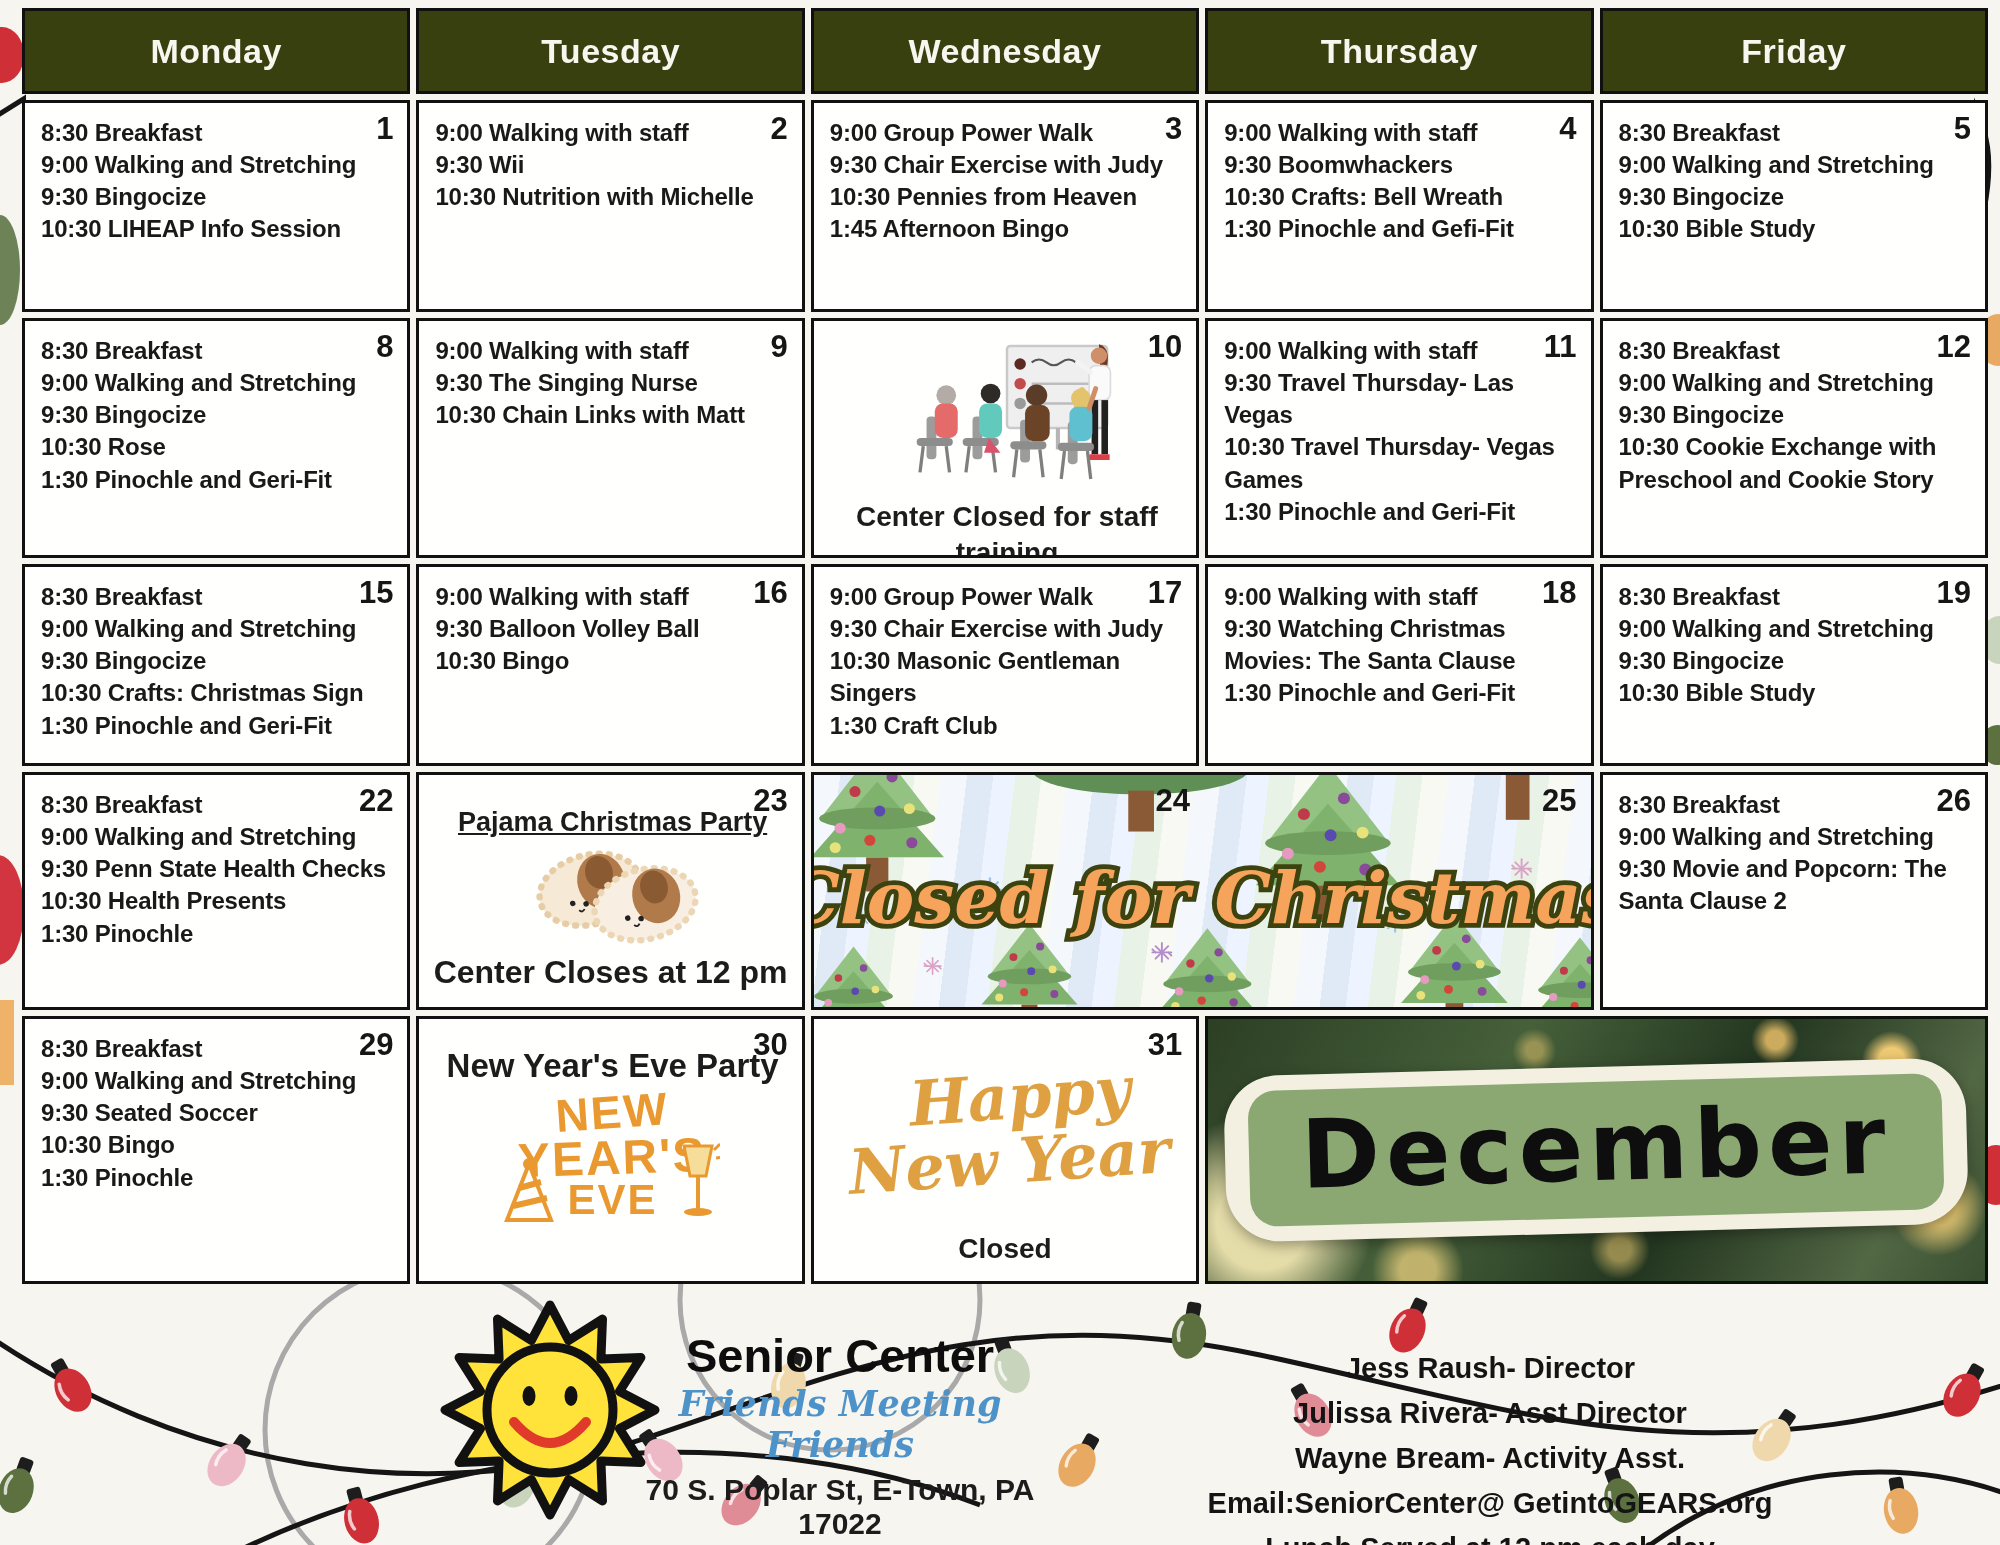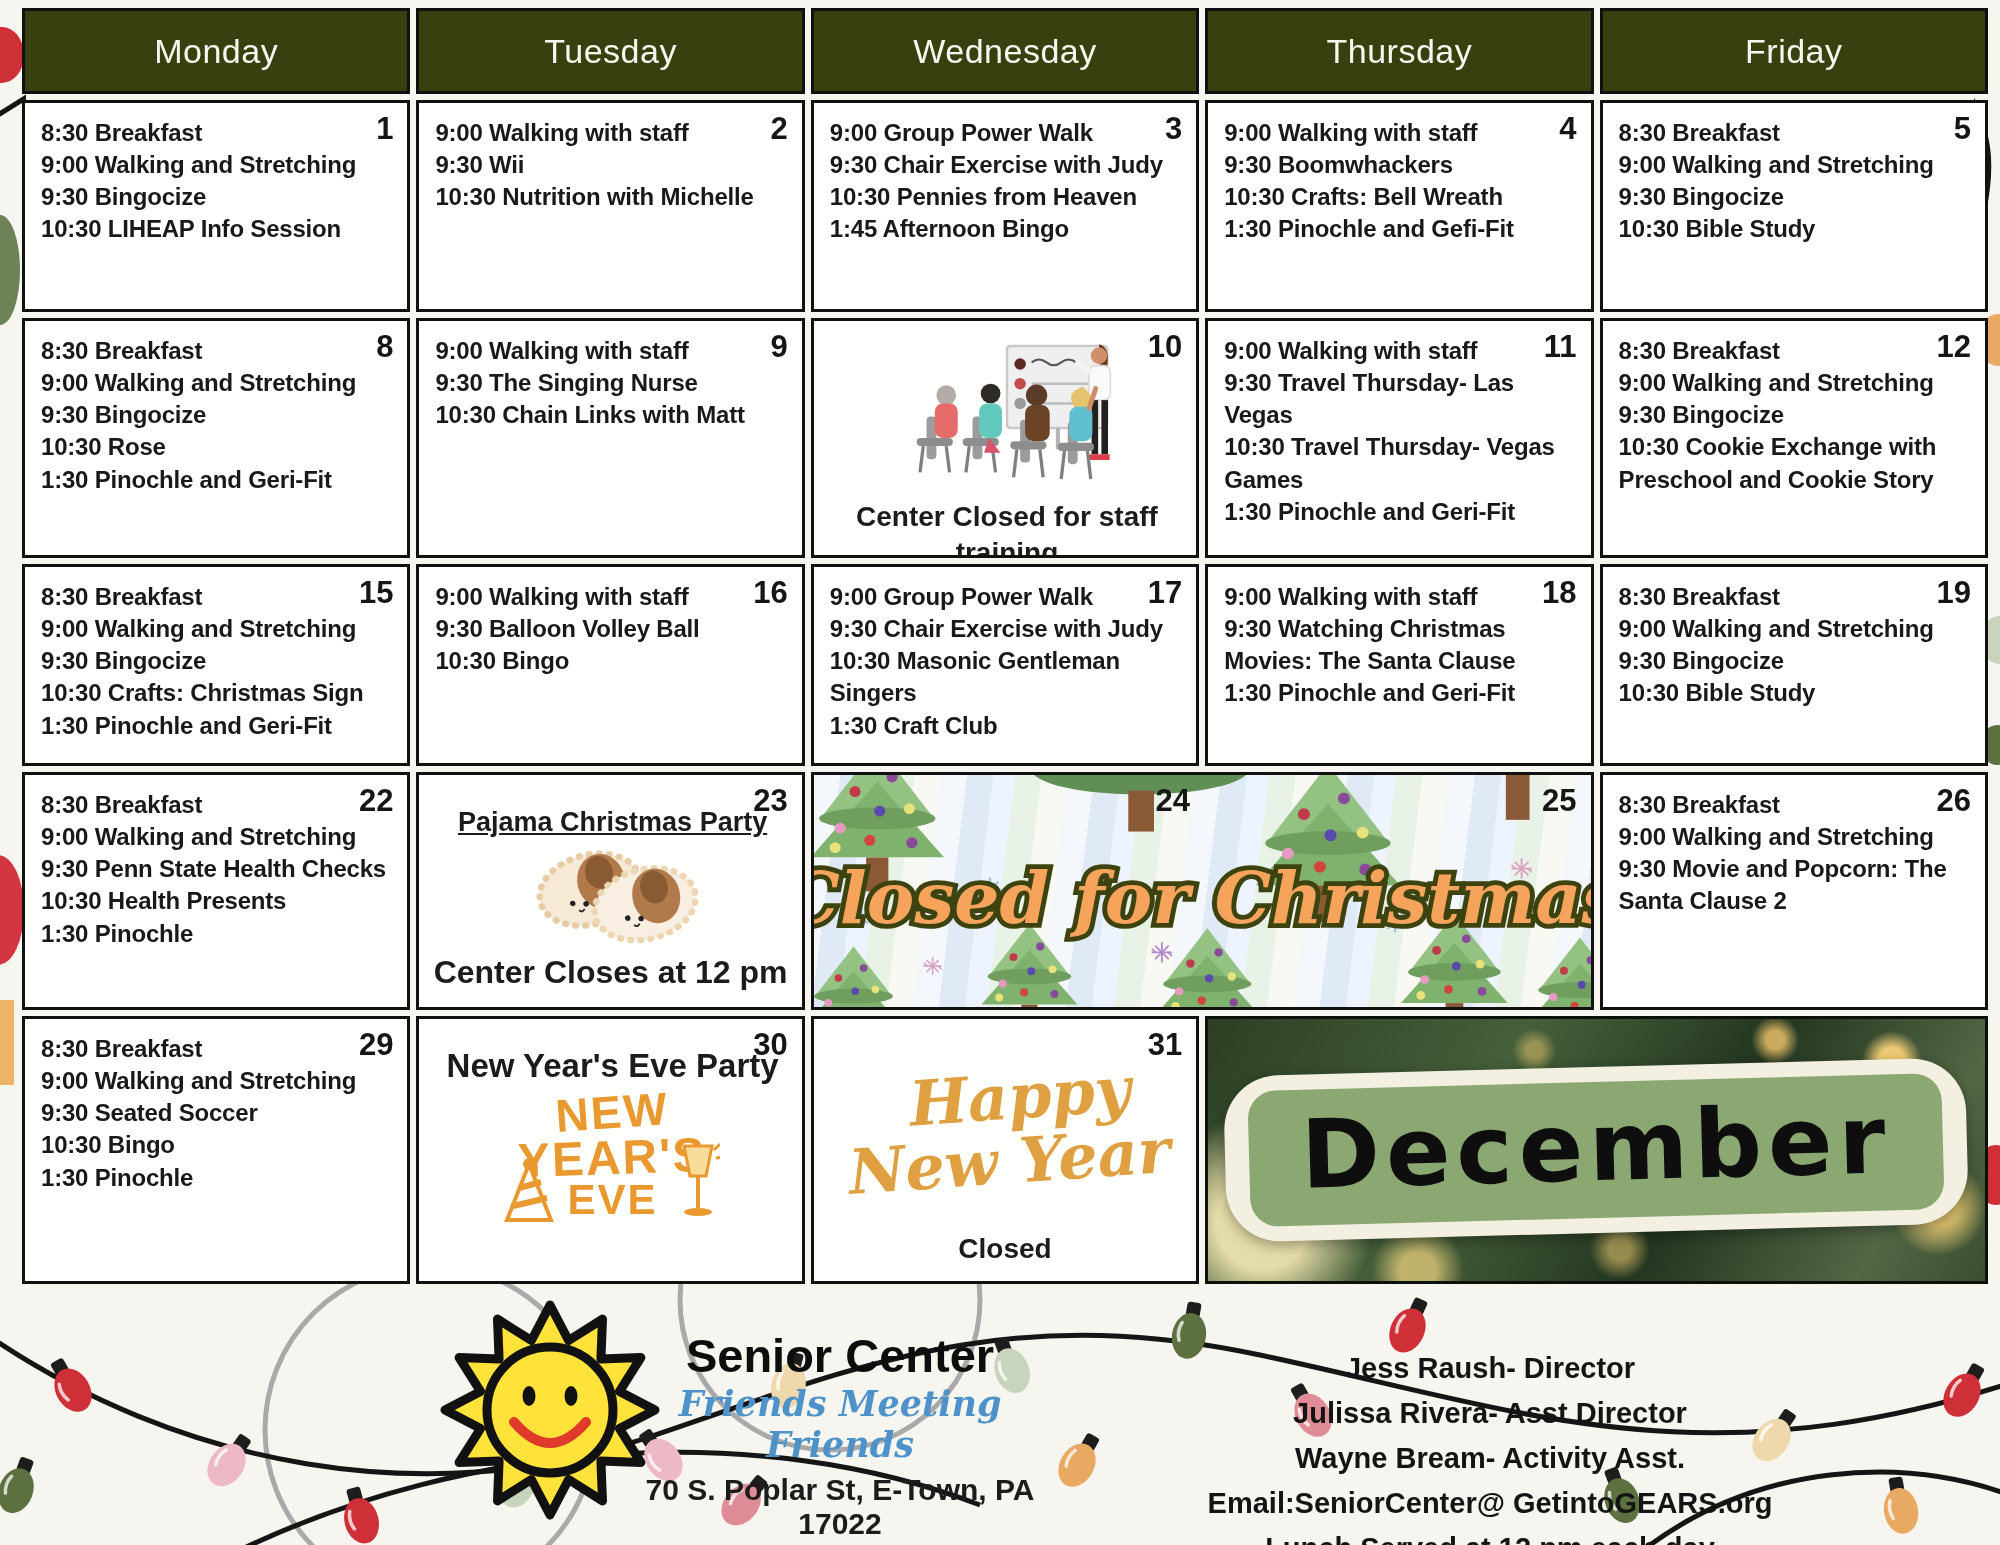--- a/index.html
+++ b/index.html
@@ -16,21 +16,21 @@
   .calendar{
     position:absolute;left:22px;top:8px;width:1966px;z-index:2;
     display:grid;
     grid-template-columns:repeat(5,1fr);
     grid-template-rows:86px 212px 240px 202px 238px 268px;
     gap:6px;
   }
   .hcell{
     background:#39400f;border:3px solid #101010;
     display:flex;align-items:center;justify-content:center;
-    color:#f8f7ef;font-size:34px;font-weight:normal;letter-spacing:.5px;
+    color:#f8f7ef;font-size:34px;font-weight:bold;letter-spacing:.5px;
   }
   .cell{
     background:#fffffd;border:3px solid #111;position:relative;
     padding:14px 12px 0 16px;overflow:hidden;
   }
   .daynum{
     position:absolute;top:8px;right:14px;font-size:31px;font-weight:bold;z-index:3;color:#161616;
   }
   .lines .line{
     font-size:24px;font-weight:bold;line-height:1.34;color:#191919;letter-spacing:-0.2px;

